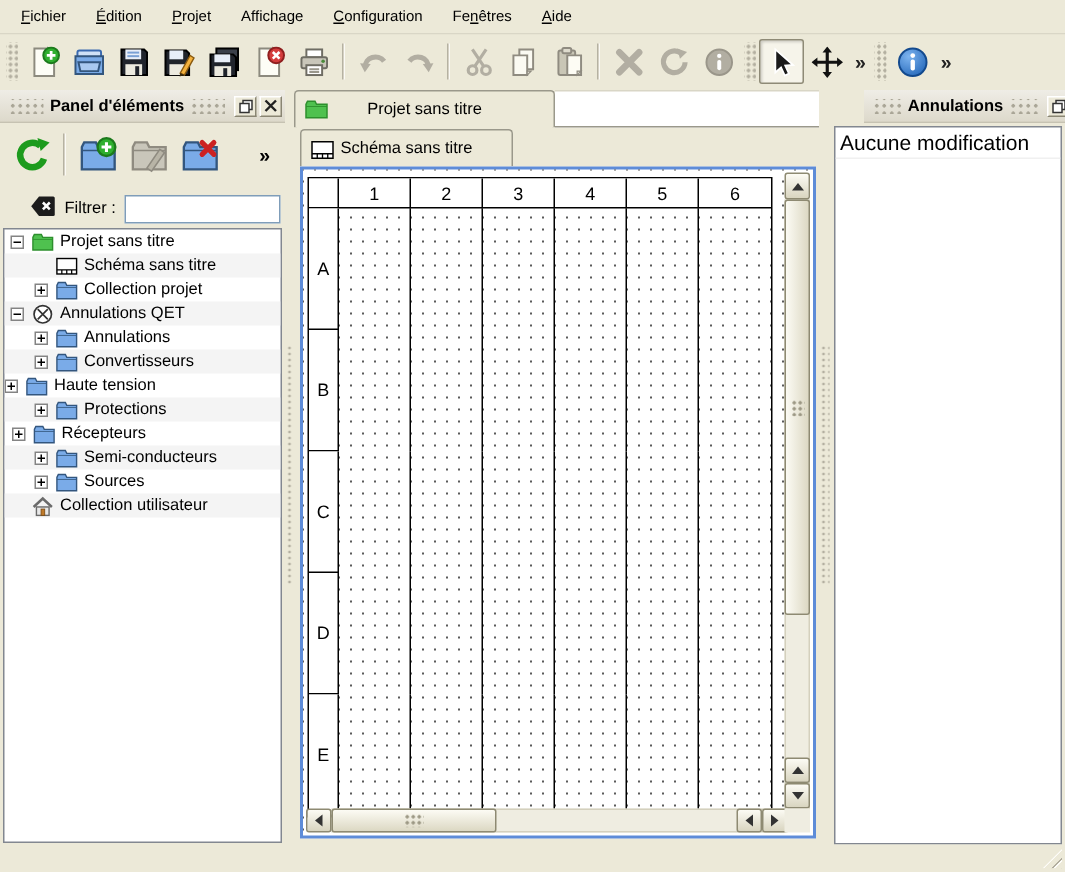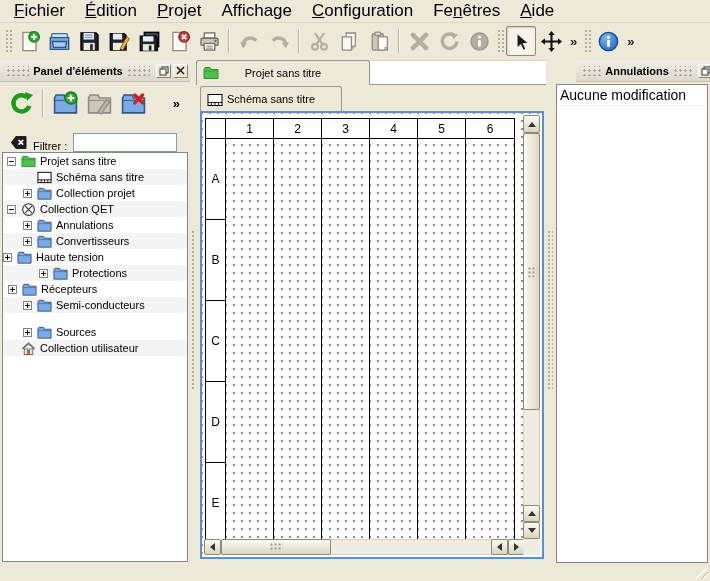--- a/index.html
+++ b/index.html
@@ -3,21 +3,21 @@
 <meta charset="utf-8">
 <style>
   html,body{margin:0;padding:0;width:710px;height:581px;overflow:hidden;
     background:#ece9d8;font-family:"Liberation Sans",sans-serif;font-size:11px;color:#000;}
   *{box-sizing:border-box;}
   .abs{position:absolute;}
 
   
   #menubar{left:0;top:0;width:710px;height:23px;display:flex;align-items:center;
     padding-left:4px;border-bottom:1px solid #d9d6c6;background:#ece9d8;}
-  .menu-item{padding:2px 10px;font-size:17px;cursor:default;}
+  .menu-item{padding:2px 10px;font-size:10px;cursor:default;}
   .menu-item u{text-decoration:underline;}
 
   
   #toolbar{left:0;top:23px;width:710px;height:36px;display:flex;align-items:center;
     padding-left:2px;background:#ece9d8;}
   .tb-handle{width:8px;height:26px;margin:0 2px;
     background-image:radial-gradient(#b3afa0 1px,transparent 1.3px);background-size:4px 4px;background-position:1px 1px;}
   .tb-btn{width:30px;height:30px;display:flex;align-items:center;justify-content:center;
     border:1px solid transparent;border-radius:2px;background:transparent;padding:0;}
   .tb-btn svg{display:block;}
@@ -34,21 +34,21 @@
   .dock-btn{width:15px;height:14px;margin-left:2px;display:flex;align-items:center;justify-content:center;
     background:#ece9d8;border:1px solid;border-color:#fff #8a8673 #8a8673 #fff;padding:0;}
 
   
   #left-tools{left:0;top:82px;width:190px;height:42px;display:flex;align-items:center;padding-left:4px;}
   .lp-btn{width:34px;height:34px;display:flex;align-items:center;justify-content:center;
     border:none;background:transparent;padding:0;}
   .lp-sep{width:2px;height:28px;border-left:1px solid #b6b2a2;border-right:1px solid #fbfaf5;margin:0 4px;}
   #left-overflow{margin-left:auto;margin-right:10px;font-weight:bold;font-size:13px;}
 
-  #filter-row{left:0;top:126px;width:190px;height:26px;display:flex;align-items:flex-end;padding-left:10px;gap:6px;}
+  #filter-row{left:0;top:126px;width:190px;height:26px;display:flex;align-items:center;padding-left:20px;gap:6px;}
   #filter-input{width:104px;height:19px;border:1px solid #7f9db9;background:#fff;font:11px "Liberation Sans",sans-serif;padding:1px 3px;}
 
   #tree-panel{left:2px;top:152px;width:186px;height:410px;background:#fff;border:1px solid #828790;overflow:hidden;}
   .tree-row{height:16px;display:flex;align-items:center;white-space:nowrap;}
   .tree-row.alt{background:#f4f4f4;}
   .exp{width:9px;height:9px;border:1px solid #848484;background:#fff;position:relative;flex:none;margin-right:4px;}
   .exp::before{content:"";position:absolute;left:1px;right:1px;top:3px;height:1px;background:#000;}
   .exp.plus::after{content:"";position:absolute;top:1px;bottom:1px;left:3px;width:1px;background:#000;}
   .exp.hidden{visibility:hidden;border-color:transparent;}
   .exp.hidden::before{display:none;}
@@ -404,21 +404,21 @@
       <span class="tree-label">Collection projet</span>
     </div>
     <div class="tree-row alt" style="padding-left: 4px;">
       <span class="exp minus"></span>
       <span class="tree-ico">
         <svg width="15" height="15" viewBox="0 0 16 16">
           <circle cx="8" cy="8" r="6.2" fill="#fff" stroke="#333" stroke-width="1.2"></circle>
           <path d="M4.4 4.4 l7.2 7.2 M11.6 4.4 l-7.2 7.2" stroke="#333" stroke-width="1.2"></path>
         </svg>
       </span>
-      <span class="tree-label">Collection QET</span>
+      <span class="tree-label">Annulations QET</span>
     </div>
     <div class="tree-row" style="padding-left: 20px;">
       <span class="exp plus"></span>
       <span class="tree-ico">
         <svg width="15" height="15" viewBox="0 0 16 16">
           <path d="M1 4.5 L2 2.5 h5 l1 2 h7 v9.5 H1z" fill="#7aabe8" stroke="#33567e"></path>
           <path d="M1 6 h14" stroke="#33567e" stroke-width=".6"></path>
         </svg>
       </span>
       <span class="tree-label">Annulations</span>
@@ -436,21 +436,21 @@
     <div class="tree-row" style="">
       <span class="exp plus"></span>
       <span class="tree-ico">
         <svg width="15" height="15" viewBox="0 0 16 16">
           <path d="M1 4.5 L2 2.5 h5 l1 2 h7 v9.5 H1z" fill="#7aabe8" stroke="#33567e"></path>
           <path d="M1 6 h14" stroke="#33567e" stroke-width=".6"></path>
         </svg>
       </span>
       <span class="tree-label">Haute tension</span>
     </div>
-    <div class="tree-row alt" style="padding-left: 36px;">
+    <div class="tree-row alt" style="padding-left: 20px;">
       <span class="exp plus"></span>
       <span class="tree-ico">
         <svg width="15" height="15" viewBox="0 0 16 16">
           <path d="M1 4.5 L2 2.5 h5 l1 2 h7 v9.5 H1z" fill="#7aabe8" stroke="#33567e"></path>
           <path d="M1 6 h14" stroke="#33567e" stroke-width=".6"></path>
         </svg>
       </span>
       <span class="tree-label">Protections</span>
     </div>
     <div class="tree-row" style="padding-left: 5px;">
@@ -466,21 +466,21 @@
     <div class="tree-row alt" style="padding-left: 20px;">
       <span class="exp plus"></span>
       <span class="tree-ico">
         <svg width="15" height="15" viewBox="0 0 16 16">
           <path d="M1 4.5 L2 2.5 h5 l1 2 h7 v9.5 H1z" fill="#7aabe8" stroke="#33567e"></path>
           <path d="M1 6 h14" stroke="#33567e" stroke-width=".6"></path>
         </svg>
       </span>
       <span class="tree-label">Semi-conducteurs</span>
     </div>
-    <div class="tree-row" style="padding-left: 20px; margin-top: 11px;">
+    <div class="tree-row" style="padding-left: 20px;">
       <span class="exp plus"></span>
       <span class="tree-ico">
         <svg width="15" height="15" viewBox="0 0 16 16">
           <path d="M1 4.5 L2 2.5 h5 l1 2 h7 v9.5 H1z" fill="#7aabe8" stroke="#33567e"></path>
           <path d="M1 6 h14" stroke="#33567e" stroke-width=".6"></path>
         </svg>
       </span>
       <span class="tree-label">Sources</span>
     </div>
     <div class="tree-row alt" style="padding-left: 4px;">

